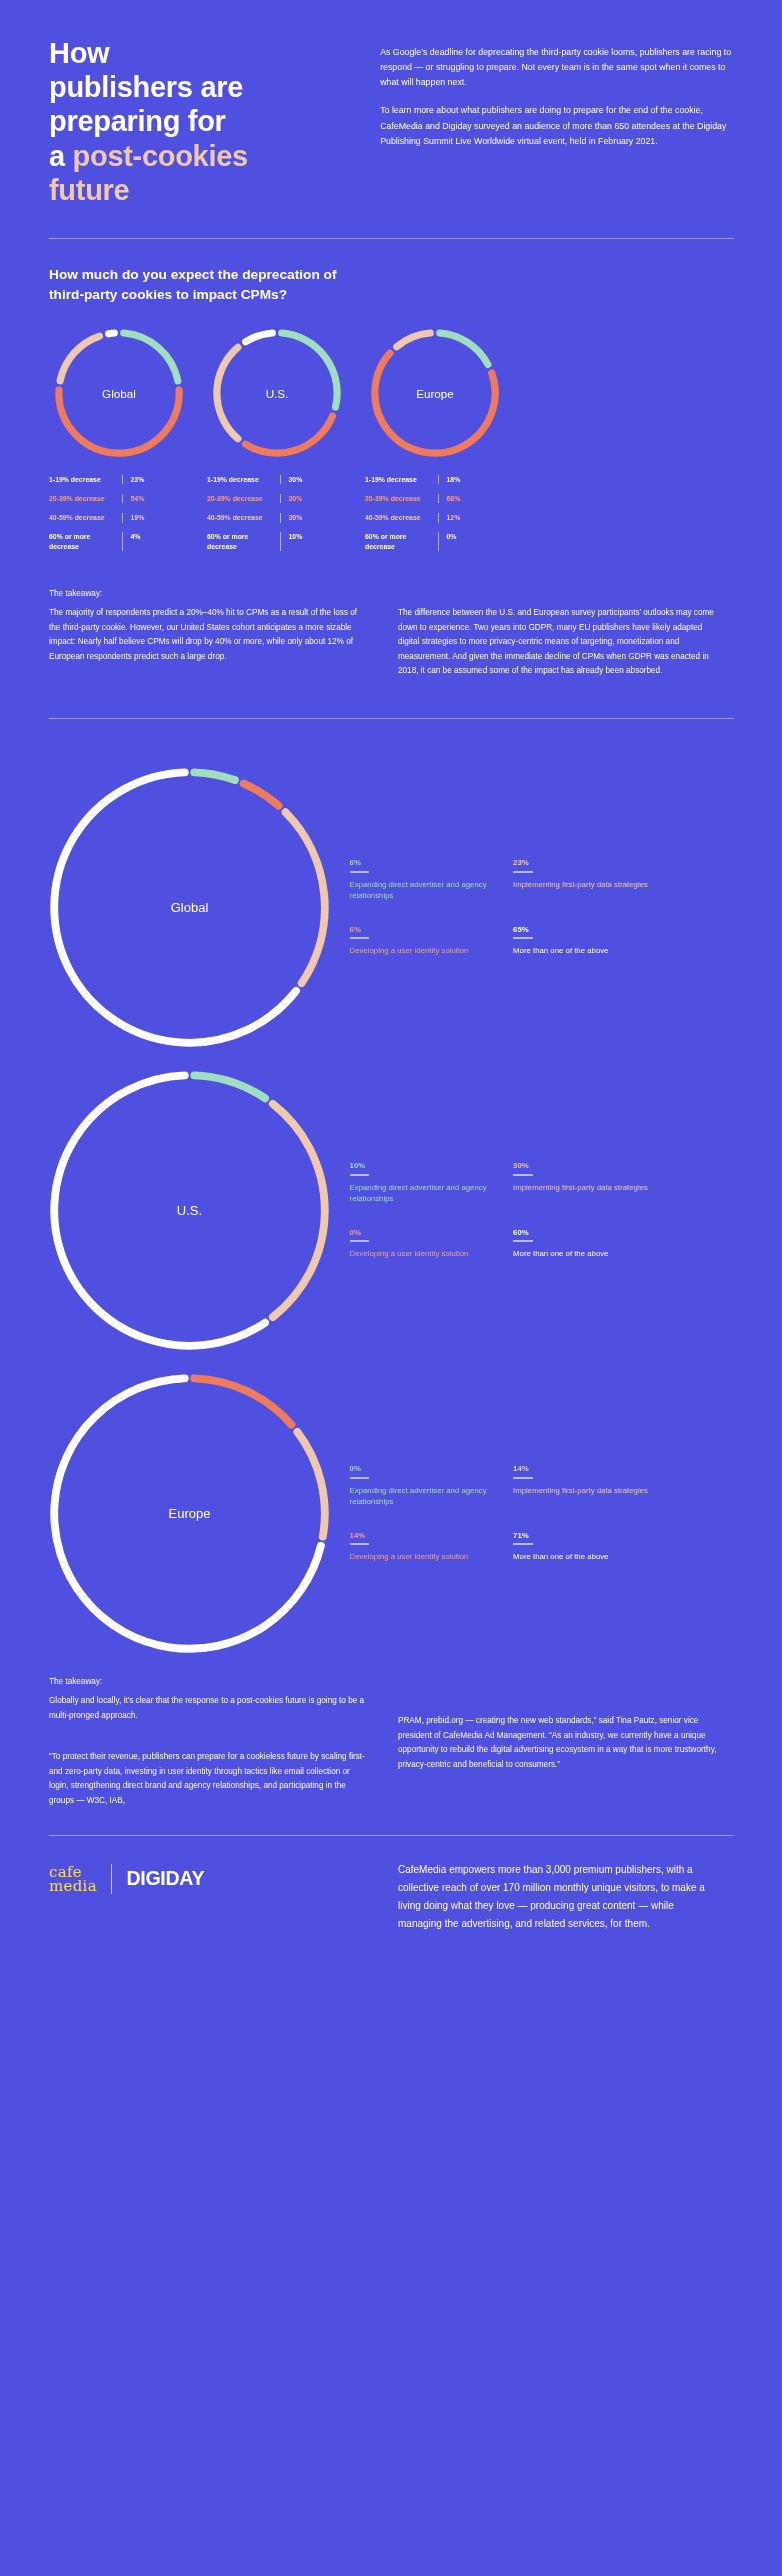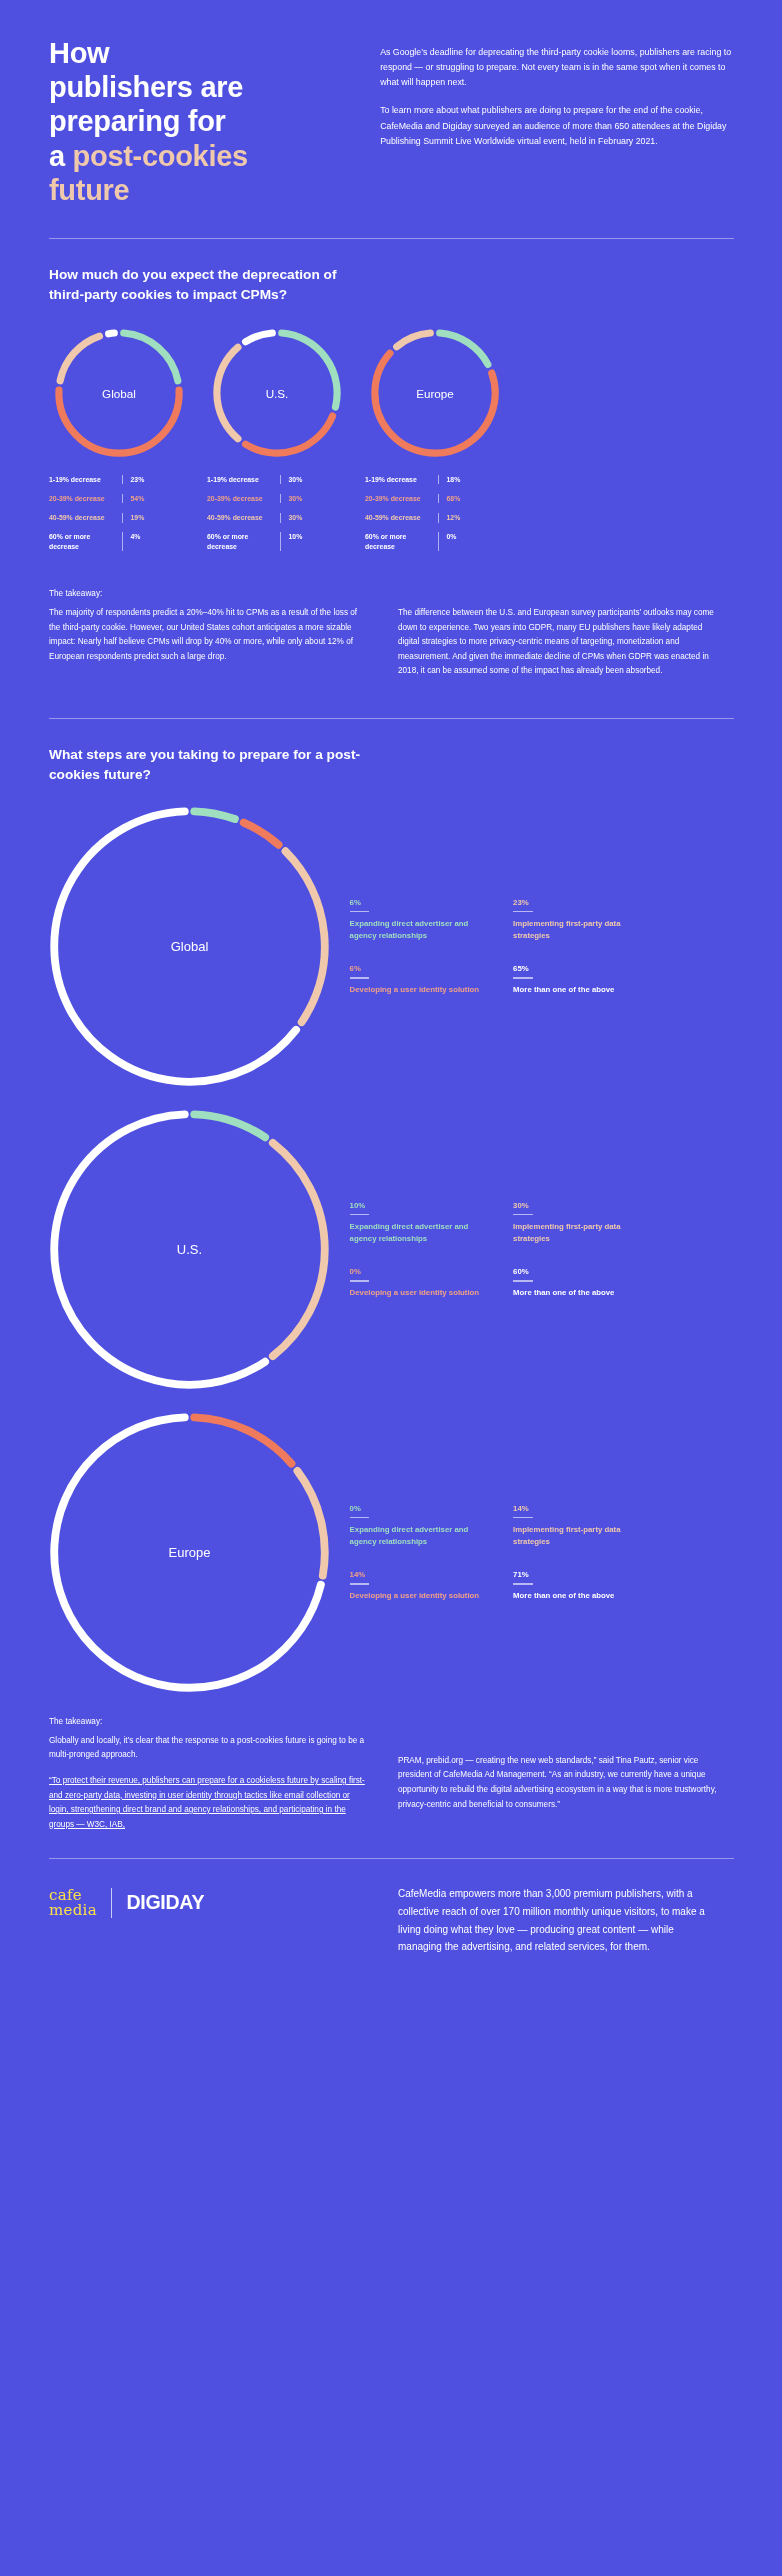--- a/index.html
+++ b/index.html
@@ -75,41 +75,41 @@
 
   
   .takeaway { display: flex; gap: 29px; margin-top: 6.5px; }
   .takeaway-col { width: 320px; }
   .takeaway-title {
     color: #ffffff; font-size: 8.2px; font-weight: normal; margin-bottom: 7.8px;
   }
   .takeaway-body {
     color: #ffffff; font-size: 8.2px; line-height: 1.78;
   }
-  .takeaway-body p + p { margin-top: 11px; text-decoration: underline; }
+  .takeaway-body p + p { margin-top: 27px; }
 
   
   .big-block { display: flex; align-items: center; gap: 19.6px; margin-top: 22px; }
   .big-donut-wrap { position: relative; width: 281px; height: 281px; flex: none; }
   .big-donut-wrap svg { display: block; }
   .big-donut-center {
     position: absolute; inset: 0;
     display: flex; align-items: center; justify-content: center;
     color: #ffffff; font-size: 13px; font-weight: 500;
   }
   .big-legend {
     display: grid;
     grid-template-columns: 140px 140px;
     column-gap: 23.5px;
     row-gap: 23.5px;
     width: 307px;
   }
   .bl-pct { font-size: 7.8px; font-weight: bold; margin-bottom: 3.9px; }
   .bl-bar { width: 19.6px; height: 1.3px; background: rgba(255,255,255,0.6); margin-bottom: 5.9px; }
-  .bl-label { font-size: 7.8px; font-weight: bold; line-height: 1.45; }
+  .bl-label { font-size: 7.8px; font-weight: normal; line-height: 1.45; }
 
   
   .footer { display: flex; gap: 29px; padding-top: 26px; align-items: flex-start; }
   .footer-left { width: 320px; display: flex; align-items: center; gap: 14.4px; padding-top: 2.6px; }
   .logo-cafe {
     color: #fde047; font-size: 15px; line-height: 0.95; letter-spacing: 0.3px;
     font-family: "DejaVu Serif", serif; font-weight: 300;
   }
   .logo-sep { width: 0.7px; height: 30px; background: rgba(255,255,255,0.7); }
   .logo-digiday {
@@ -271,21 +271,20 @@
   </div>
 </div>
 
 <div class="sp-60"></div>
 <div class="rule-wrap">
     <div class="rule"></div>
   </div>
 <div class="sp-40"></div>
 
 <div class="page">
-  <h2 class="section-heading">What steps are you taking to prepare for a post-cookies future?</h2>
 
   <div class="big-block">
     <div class="big-donut-wrap">
       <svg width="281" height="281" viewBox="0 0 430 430">
         <g id="s2c0">
             <path d="M 222.22419581741772 8.126098807047185 A 207 207 0 0 1 284.43847493830276 19.994107273029556" stroke="#9fdfbf" stroke-width="12" stroke-linecap="round" fill="none"></path>
             <path d="M 297.87224973927727 25.312914980616398 A 207 207 0 0 1 351.34871824456684 59.25011385858505" stroke="#f07b5c" stroke-width="12" stroke-linecap="round" fill="none"></path>
             <path d="M 361.88114246305986 69.14071853753592 A 207 207 0 0 1 386.61077751889366 330.7529310184446" stroke="#f0c8ab" stroke-width="12" stroke-linecap="round" fill="none"></path>
             <path d="M 378.1182259965915 342.44192539241124 A 207 207 0 1 1 207.77580418258216 8.126098807047214" stroke="#ffffff" stroke-width="12" stroke-linecap="round" fill="none"></path>
           </g>

